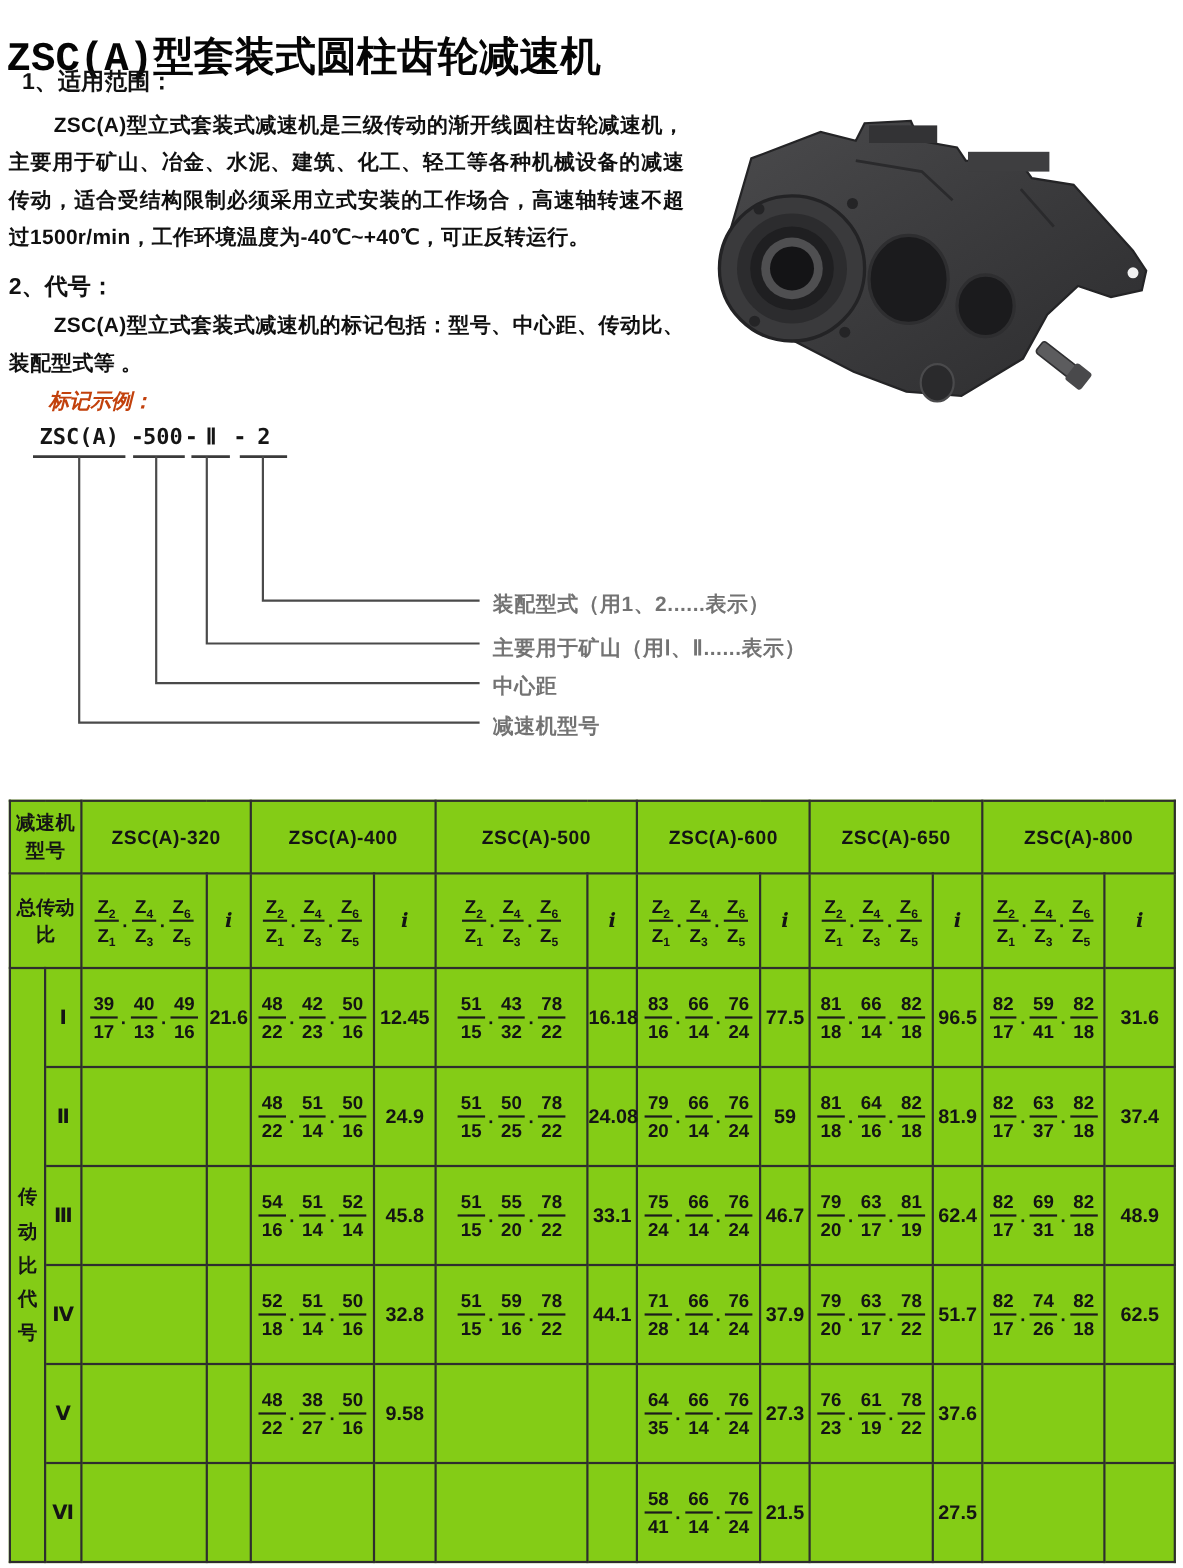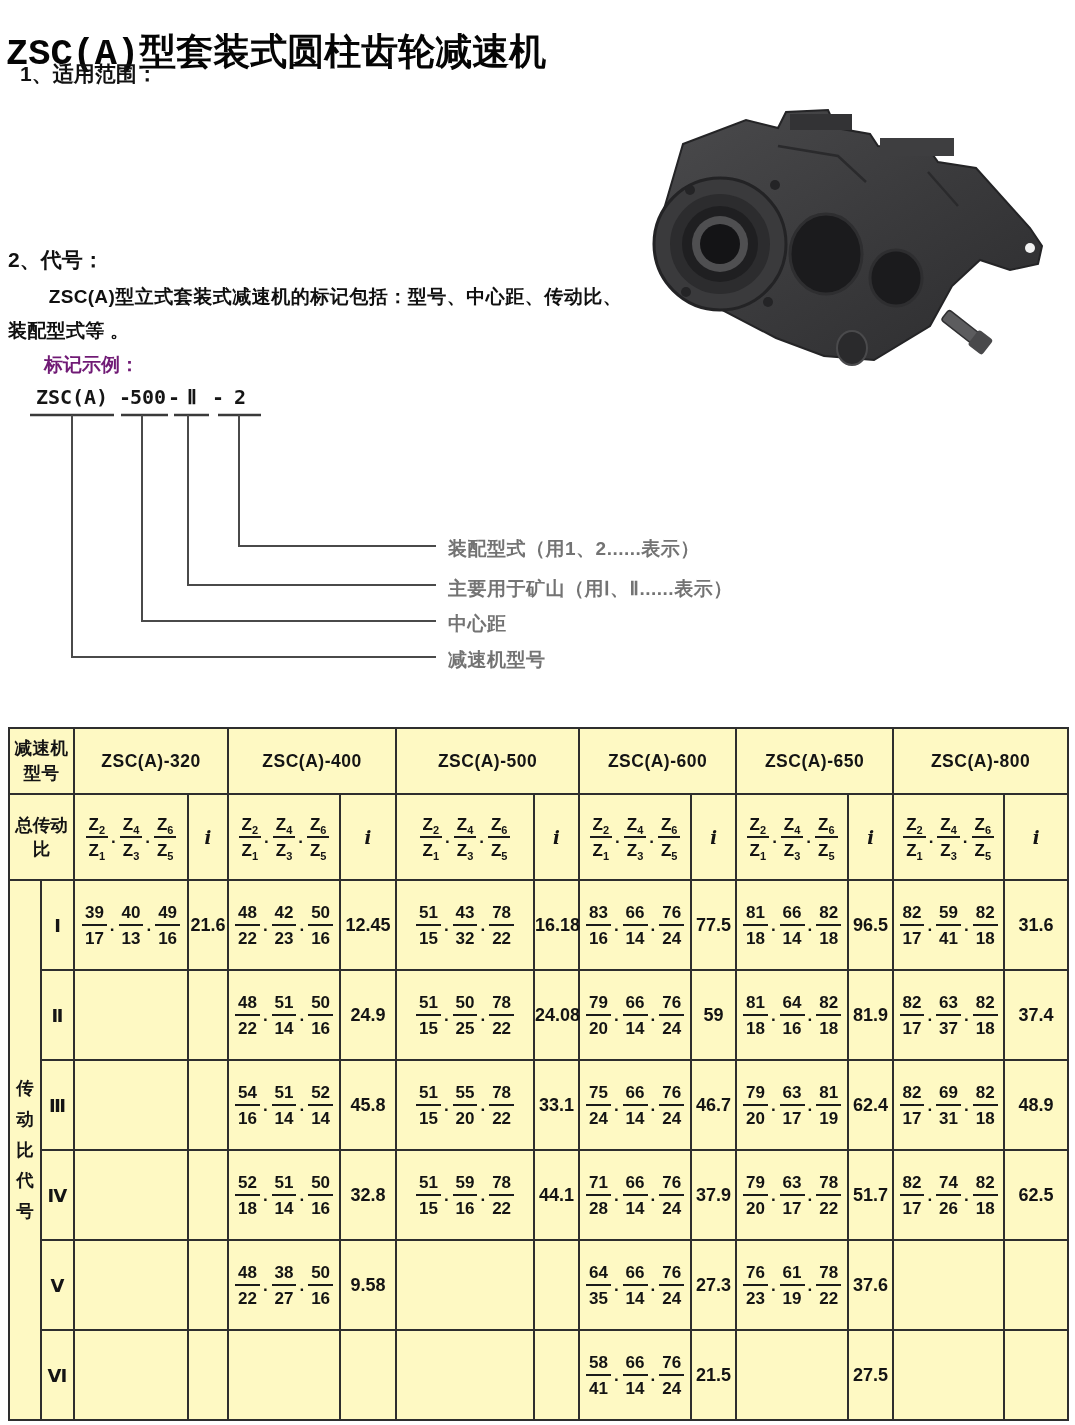--- a/index.html
+++ b/index.html
@@ -15,32 +15,32 @@
   .sec-heading{font-size:21px;font-weight:800;color:#111;}
   .h1pos{left:20px;top:60px;}
   .h2pos{left:8px;top:246px;}
   .h3pos{left:8px;top:698px;font-size:20px;}
   .bodytext{
     left:8px;width:614px;font-size:19px;font-weight:600;line-height:34px;
     text-align:justify;text-indent:2.15em;color:#101010;margin:0;letter-spacing:0.3px;
   }
   .p1pos{top:98px;}
   .p2pos{top:280px;}
-  .example-label{left:44px;top:352px;font-size:19px;font-weight:700;color:#701a75;}
+  .example-label{left:44px;top:352px;font-size:19px;font-weight:700;color:#c2410c;font-style:italic;}
   .photo{left:628px;top:86px;width:436px;height:306px;}
   .marking-svg{left:8px;top:388px;width:1050px;height:290px;}
   .mk-text{font-family:"DejaVu Sans Mono",monospace;font-size:20px;font-weight:700;fill:#151515;}
   .mk-line{stroke:#4a4a4a;stroke-width:2;}
   .mk-under{stroke:#3a3a3a;stroke-width:2.5;}
   .callout{left:448px;font-size:19px;font-weight:700;color:#737373;letter-spacing:0.5px;}
   .c0{top:536px;} .c1{top:576px;} .c2{top:611px;} .c3{top:647px;}
 
   table.ratio{
     position:absolute;left:8px;top:727px;width:1059px;height:692px;
-    border-collapse:collapse;table-layout:fixed;background:#fef9c3;
+    border-collapse:collapse;table-layout:fixed;background:#84cc16;
   }
   table.ratio th,table.ratio td{
     border:2px solid #2e2e2e;padding:0;text-align:center;vertical-align:middle;
     font-weight:600;color:#141414;
   }
   tr.hr1 th{height:64px;font-size:17.5px;letter-spacing:0.5px;}
   tr.hr2 th{height:84px;}
   .corner{font-size:17.5px;white-space:pre-line;line-height:1.45;}
   .totratio{font-size:17.5px;}
   tbody tr{height:90px;}
@@ -56,20 +56,21 @@
   .frac sub{font-size:11px;line-height:0;}
 </style>
 </head>
 <body>
 
 <div class="page">
 
   <h1 class="abs title">ZSC(A)型套装式圆柱齿轮减速机</h1>
 
   <div class="abs sec-heading h1pos">1、适用范围：</div>
+  <p class="abs bodytext p1pos">ZSC(A)型立式套装式减速机是三级传动的渐开线圆柱齿轮减速机，主要用于矿山、冶金、水泥、建筑、化工、轻工等各种机械设备的减速传动，适合受结构限制必须采用立式安装的工作场合，高速轴转速不超过1500r/min，工作环境温度为-40℃~+40℃，可正反转运行。</p>
 
   <div class="abs photo">
     <svg width="436" height="306" viewBox="0 0 436 306">
       <defs>
         <linearGradient id="bodyg" x1="0" y1="0" x2="1" y2="1">
           <stop offset="0" stop-color="#4a4a4c"></stop>
           <stop offset="0.55" stop-color="#39393b"></stop>
           <stop offset="1" stop-color="#2c2c2e"></stop>
         </linearGradient>
       </defs>

